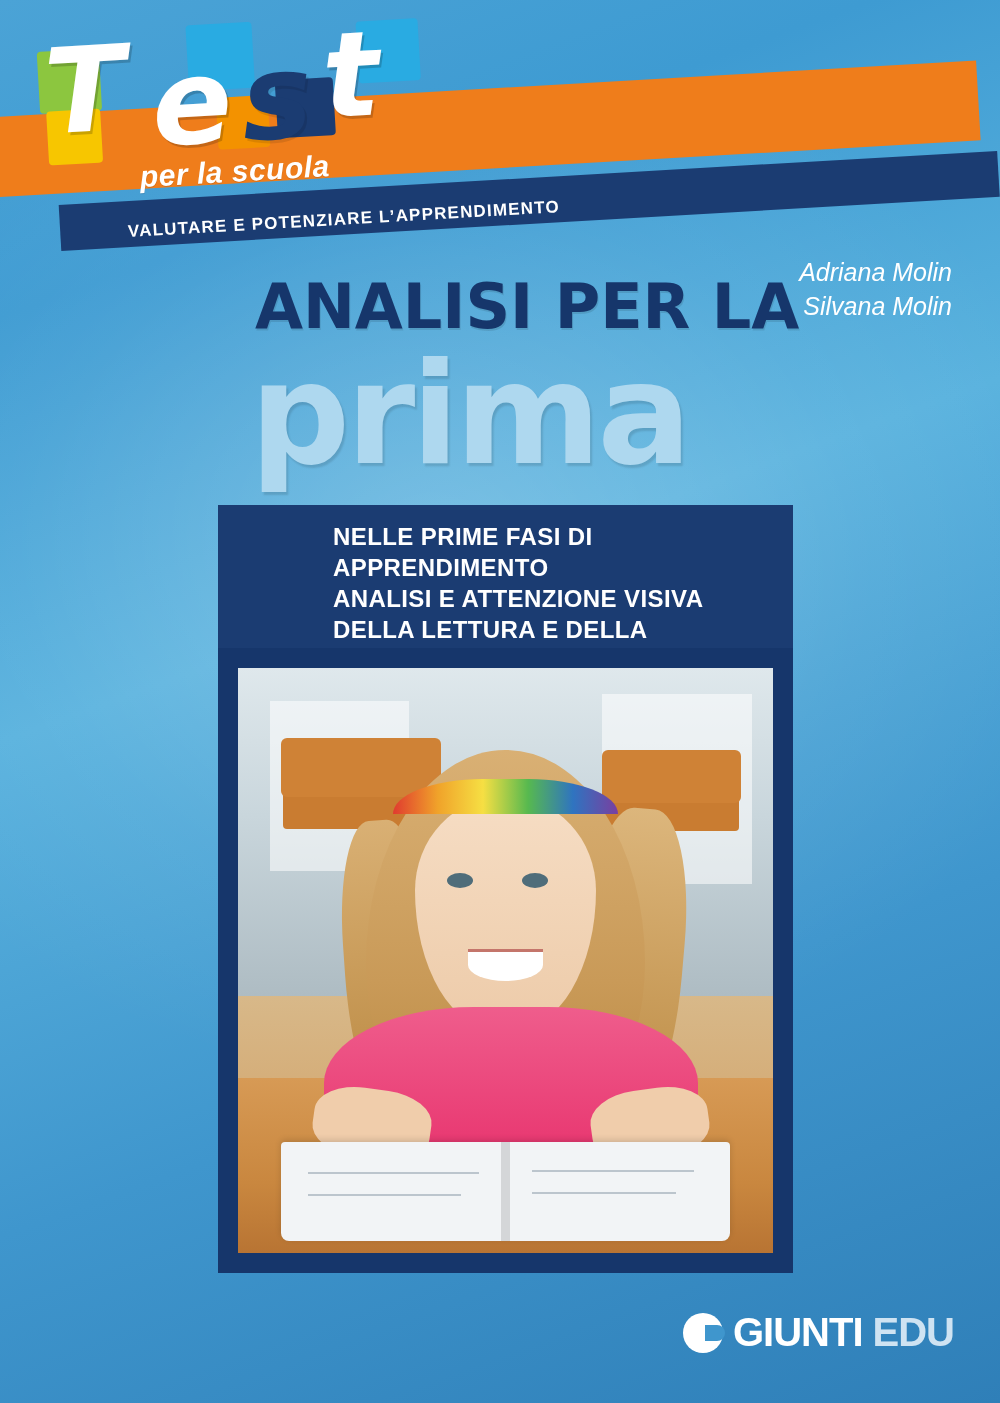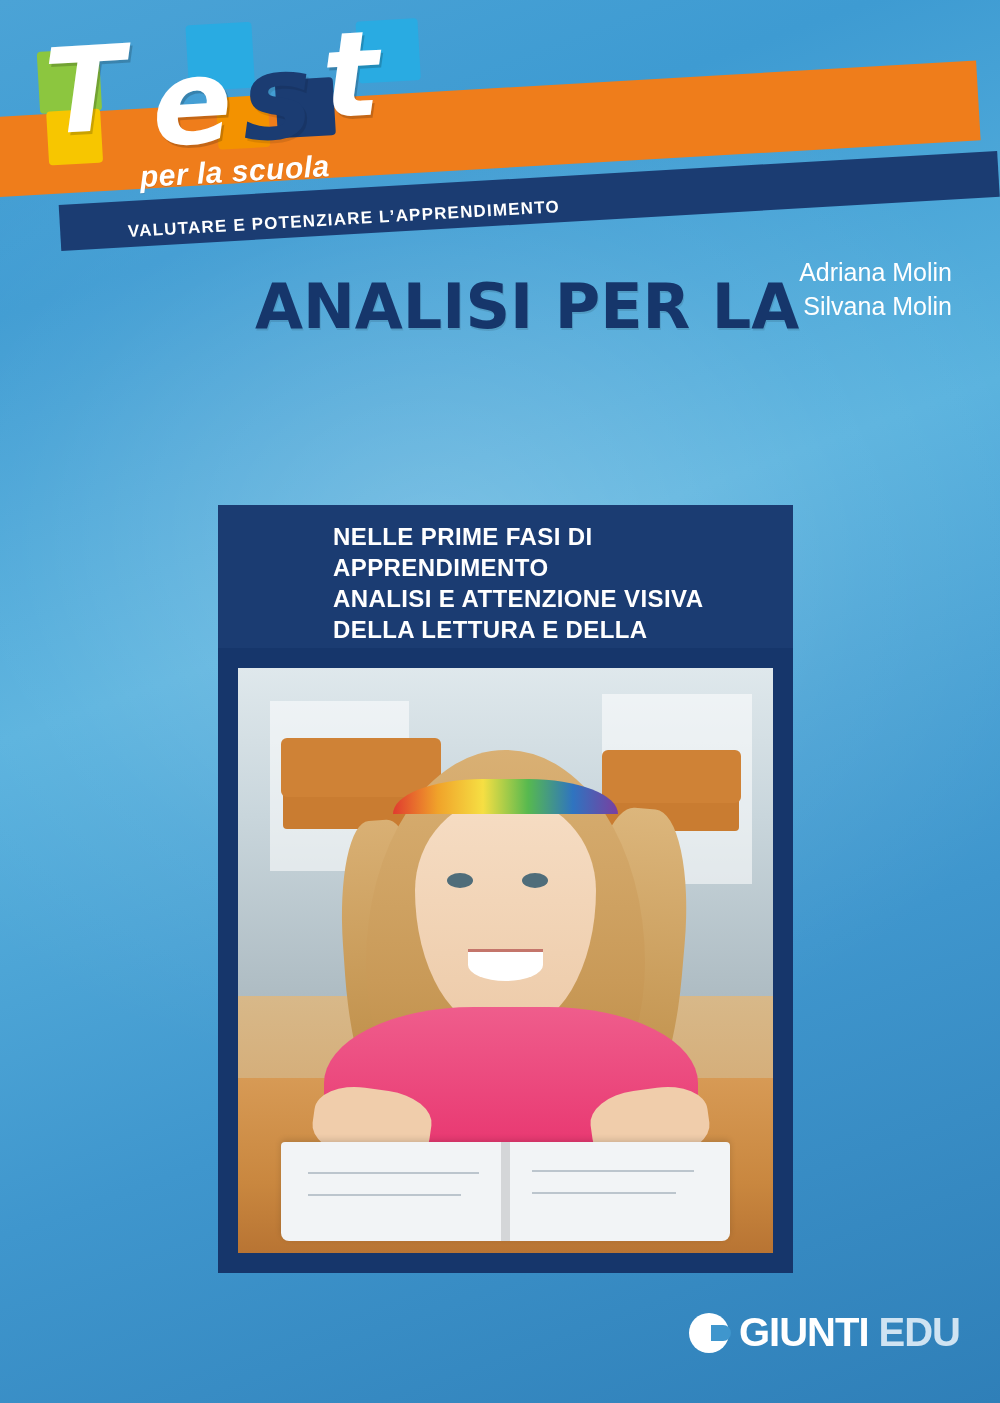--- a/index.html
+++ b/index.html
@@ -116,20 +116,21 @@
 
   
   .authors {
     position: absolute;
     right: 48px;
     top: 255px;
     text-align: right;
     color: #ffffff;
     font-size: 25px;
     line-height: 34px;
+    font-style: italic;
   }
 
   
   .title-main {
     position: absolute;
     left: 255px;
     top: 272px;
     color: #16366b;
     font-family: "DejaVu Sans", sans-serif;
     font-weight: bold;
@@ -327,21 +328,21 @@
     height: 12%;
     background: #f0cdab;
     border-radius: 40%;
   }
   .ph-arm.left { left: 14%; transform: rotate(8deg); }
   .ph-arm.right { right: 12%; transform: rotate(-8deg); }
 
   
   .publisher {
     position: absolute;
-    right: 40px;
+    right: 46px;
     bottom: 48px;
     display: flex;
     align-items: center;
     gap: 10px;
   }
   .pub-mark {
     width: 40px;
     height: 40px;
     border-radius: 50%;
     background: #ffffff;
@@ -397,20 +398,21 @@
     <div class="orange-bar-text">per la scuola</div>
     <div class="blue-bar-text">VALUTARE E POTENZIARE L’APPRENDIMENTO</div>
   </div>
 
   <div class="authors">
     <div>Adriana Molin</div>
     <div>Silvana Molin</div>
   </div>
 
   <div class="title-main">ANALISI PER LA</div>
+  <div class="title-script">prima</div>
 
   <div class="subtitle-box">
     <div class="subtitle-line">NELLE PRIME FASI DI APPRENDIMENTO</div>
     <div class="subtitle-line">ANALISI E ATTENZIONE VISIVA</div>
     <div class="subtitle-line">DELLA LETTURA E DELLA SCRITTURA</div>
   </div>
 
   <div class="photo-frame">
     <div class="photo">
       <div class="ph-window">

